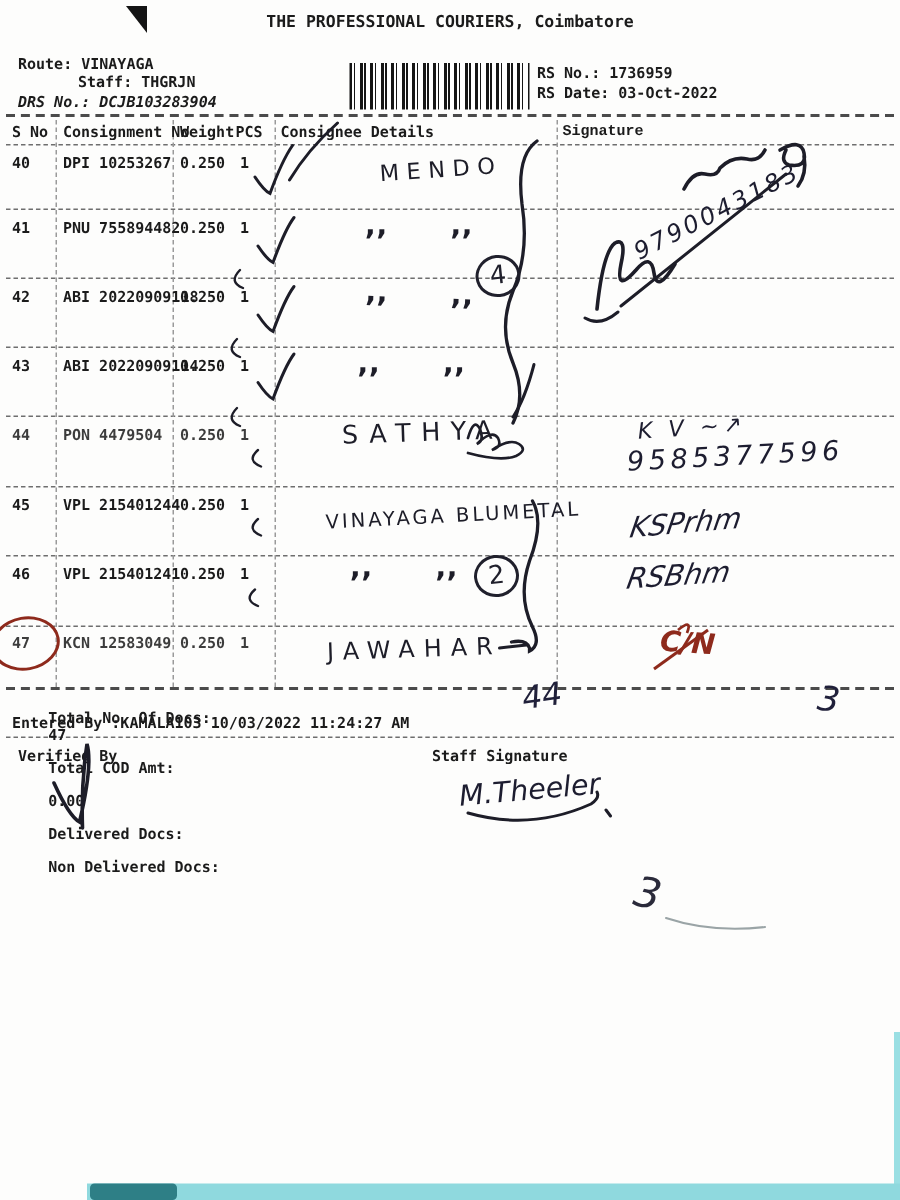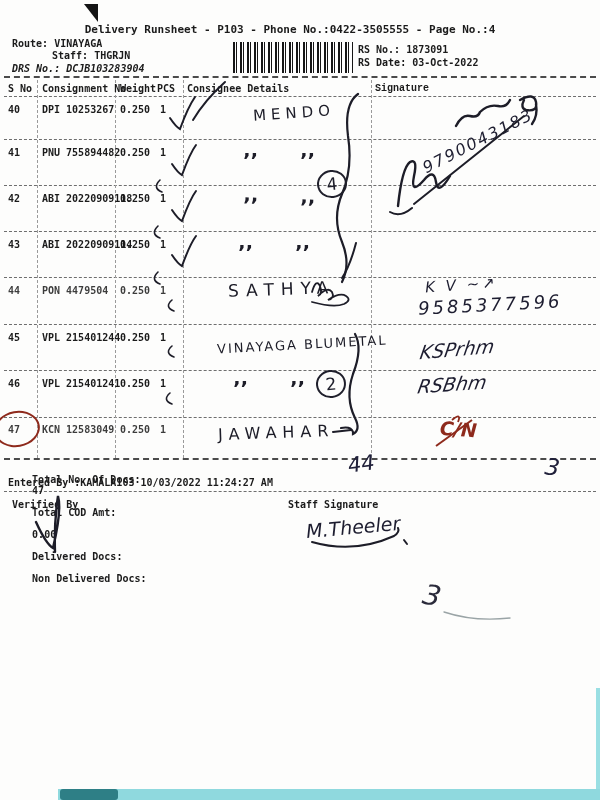--- a/index.html
+++ b/index.html
@@ -27,40 +27,40 @@
 </head>
 <body>
 
 <div id="page">
 
   <div class="abs" style="left:84px;top:4px;width:14px;height:18px;background:#141414;clip-path:polygon(0 0,100% 0,100% 100%);"></div>
   <div class="abs" style="left:596px;top:688px;width:4px;height:112px;background:#9adfe3;"></div>
   <div class="abs" style="left:58px;top:789px;width:542px;height:11px;background:#8fd9de;"></div>
   <div class="abs" style="left:60px;top:789px;width:58px;height:11px;background:#2e7f86;border-radius:3px;"></div>
 
-  <div class="abs mono t11" style="left:0;top:23px;width:580px;text-align:center;">Delivery Runsheet - P103 - Phone No.:0422-3505555 - Page No.:4</div>
+  <div class="abs mono t11" style="left:0;top:8px;width:600px;text-align:center;">THE PROFESSIONAL COURIERS, Coimbatore</div>
 
   <div class="abs mono t10" style="left:12px;top:38px;">
     <span>Route:</span>
     <span>VINAYAGA</span>
   </div>
   <div class="abs mono t10" style="left:12px;top:50px;padding-left:40px;">
     <span>Staff:</span>
     <span>THGRJN</span>
   </div>
   <div class="abs mono t10" style="left:12px;top:63px;font-style:italic;">
     <span>DRS No.:</span>
     <span>DCJB103283904</span>
   </div>
 
   <div class="barcode"></div>
 
   <div class="abs mono t10" style="left:358px;top:44px;">
     <span>RS No.:</span>
-    <span>1873091</span>
+    <span>1736959</span>
   </div>
   <div class="abs mono t10" style="left:358px;top:57px;">
     <span>RS Date:</span>
     <span>03-Oct-2022</span>
   </div>
 
   <div class="hline" style="left:4px;top:76px;width:592px;"></div>
   <div class="hline faint" style="left:4px;top:96px;width:592px;"></div>
   <div class="hline faint" style="left:4px;top:139px;width:592px;"></div>
   <div class="hline faint" style="left:4px;top:185px;width:592px;"></div>

